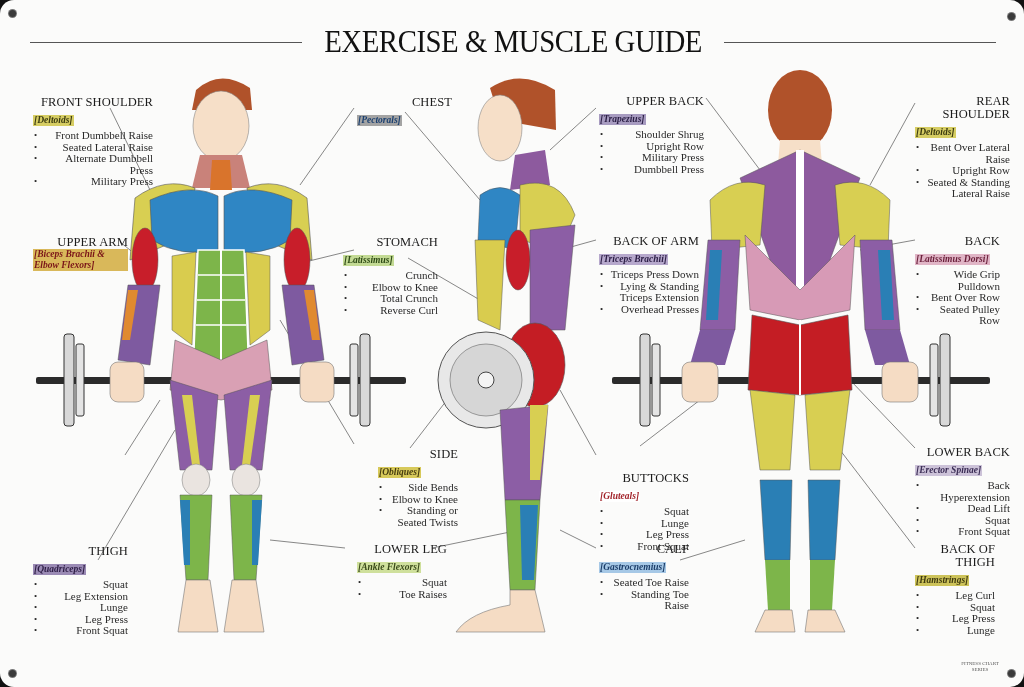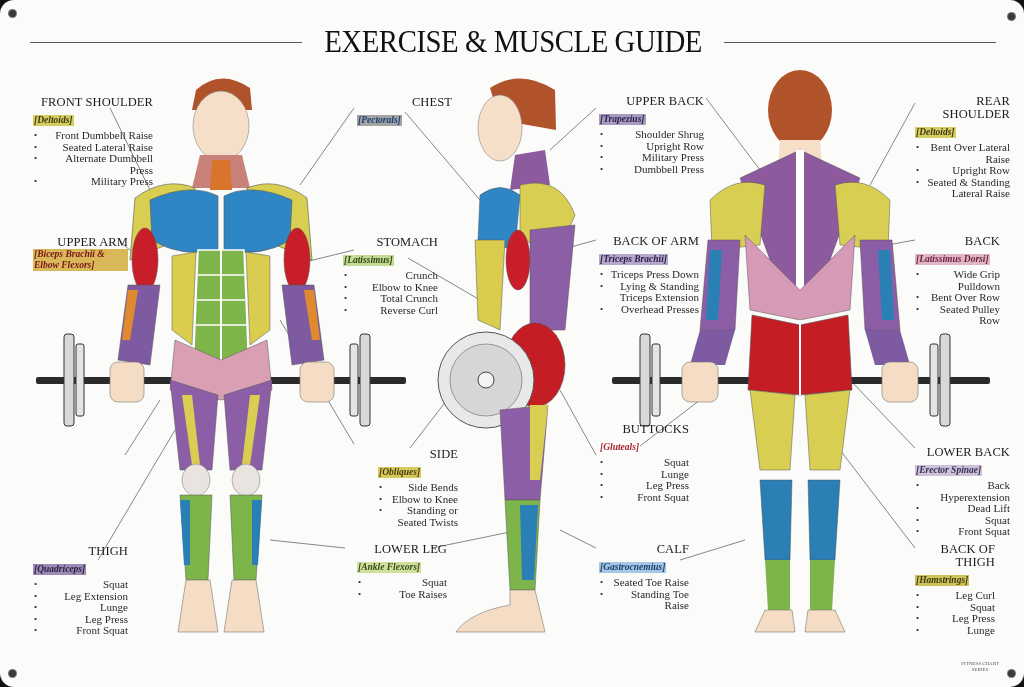--- a/index.html
+++ b/index.html
@@ -237,21 +237,21 @@
   <div class="label" style="left:599px;top:235px;width:100px">
     <h3>BACK OF ARM</h3>
     <span class="latin" style="background:#b6a8cc;color:#2e2048">[Triceps Brachii]</span>
     <ul>
       <li>Triceps Press Down</li>
       <li>Lying &amp; Standing Triceps Extension</li>
       <li>Overhead Presses</li>
     </ul>
   </div>
 
-  <div class="label" style="left:599px;top:423px;width:90px">
+  <div class="label" style="left:599px;top:472px;width:90px">
     <h3>BUTTOCKS</h3>
     <span class="latin" style="background:#ffffff;color:#a2232a">[Gluteals]</span>
     <ul>
       <li>Squat</li>
       <li>Lunge</li>
       <li>Leg Press</li>
       <li>Front Squat</li>
     </ul>
   </div>
 

